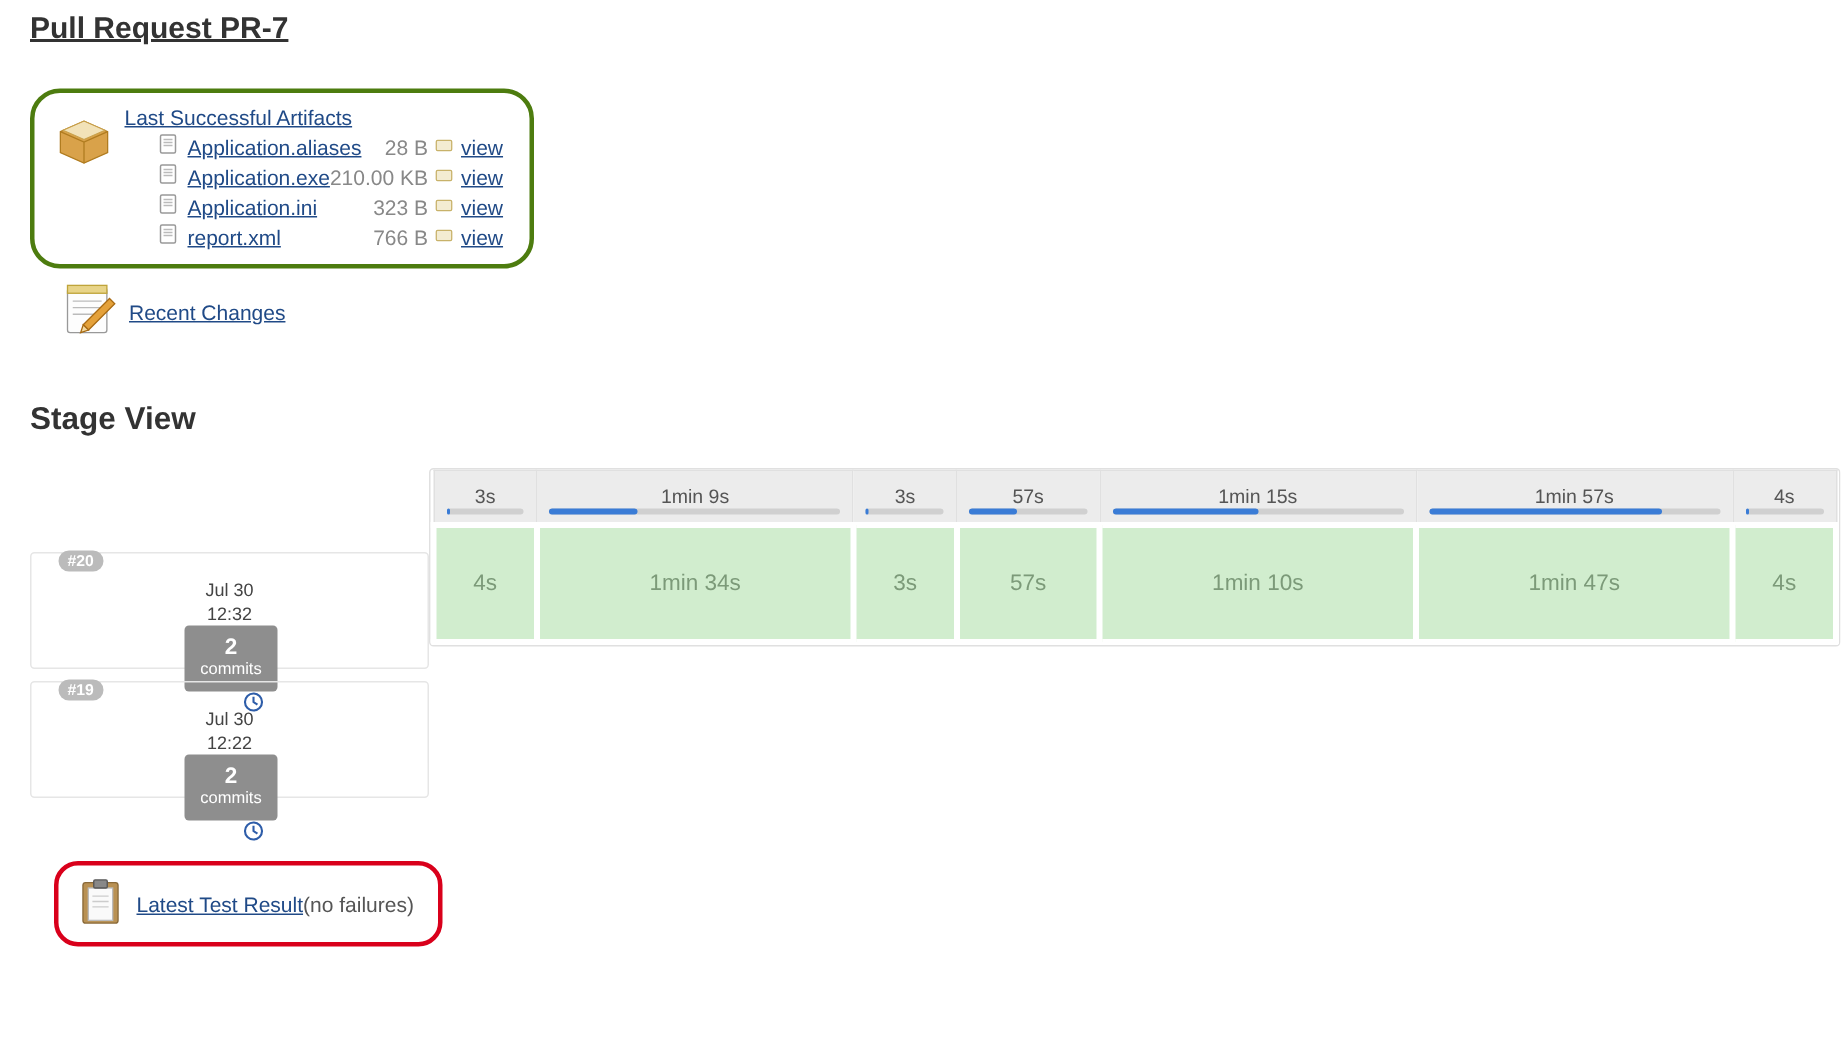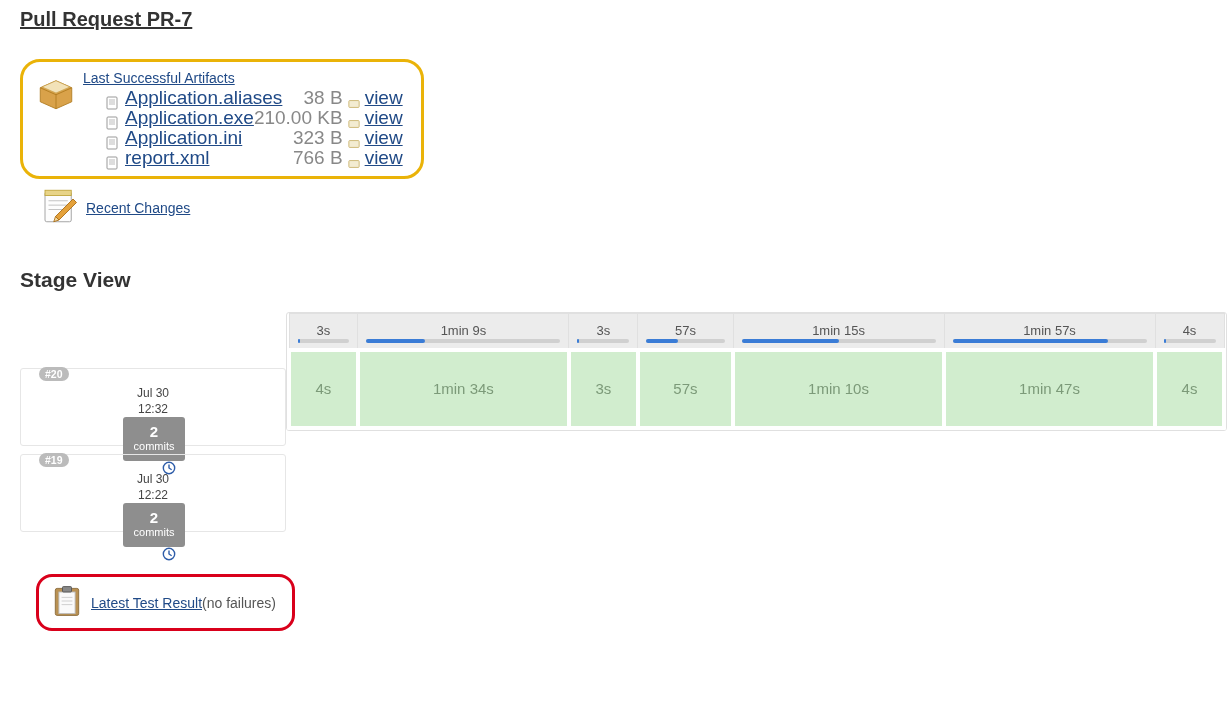--- a/index.html
+++ b/index.html
@@ -1,28 +1,28 @@
 <!DOCTYPE html>
 <html><head>
 <meta charset="utf-8">
 <style>
   * { box-sizing: border-box; }
   body { margin: 0; padding: 0 0 30px 20px; font-family: Helvetica, Arial, sans-serif; font-size: 14px; color: #333; background: #fff; width: 1227px; }
   h1 { font-size: 20px; font-weight: bold; margin: 8px 0 28px 0; text-decoration: underline; }
 
-  .highlight-box { border: 3px solid #eab308; border-radius: 20px; padding: 8px 18px 8px 12px; display: inline-block; }
+  .highlight-box { border: 3px solid #4d7c0f; border-radius: 20px; padding: 8px 18px 8px 12px; display: inline-block; }
   .artifacts-wrap { margin-bottom: 6px; }
 
   .row-icon { display: flex; align-items: flex-start; }
   .row-icon > .ico { width: 42px; flex: 0 0 42px; margin-right: 6px; margin-top: 2px; }
 
   a.jenkins-link { color: #204a87; text-decoration: underline; }
 
   .artifact-list { margin-top: 2px; }
-  .artifact-row { display: flex; align-items: flex-end; line-height: 20px; font-size: 19px; }
+  .artifact-row { display: flex; align-items: flex-start; line-height: 20px; font-size: 14px; }
   .artifact-row .file-ico { margin: 0 6px 0 22px; }
   .artifact-row .fname { flex: 0 0 auto; }
   .artifact-row .spacer { flex: 1 1 auto; }
   .artifact-row .fsize { color: #888; text-align: right; margin-right: 4px; white-space: nowrap; }
   .artifact-row .fp-ico { margin-right: 4px; }
   .artifact-row .view { }
 
   .mini-icon { width: 14px; height: 14px; display: inline-block; vertical-align: middle; }
 
   .recent-changes { margin: 4px 0 0 18px; display: flex; align-items: center; }
@@ -79,21 +79,21 @@
             <span class="mini-icon file-ico">
               <svg viewBox="0 0 14 14" width="14" height="14">
                   <rect x="2" y="1" width="10" height="12" rx="1" fill="#fff" stroke="#999"></rect>
                   <line x1="4" y1="4" x2="10" y2="4" stroke="#bbb"></line>
                   <line x1="4" y1="6" x2="10" y2="6" stroke="#bbb"></line>
                   <line x1="4" y1="8" x2="10" y2="8" stroke="#bbb"></line>
                 </svg>
             </span>
             <a href="#" class="jenkins-link fname">Application.aliases</a>
             <span class="spacer"></span>
-            <span class="fsize">38 B</span>
+            <span class="fsize">28 B</span>
             <span class="mini-icon fp-ico">
               <svg viewBox="0 0 14 14" width="14" height="12">
                   <rect x="1" y="3" width="12" height="8" rx="1" fill="#f3ecd2" stroke="#c8b26a"></rect>
                 </svg>
             </span>
             <a href="#" class="jenkins-link view">view</a>
           </div>
 
           <div class="artifact-row">
             <span class="mini-icon file-ico">

